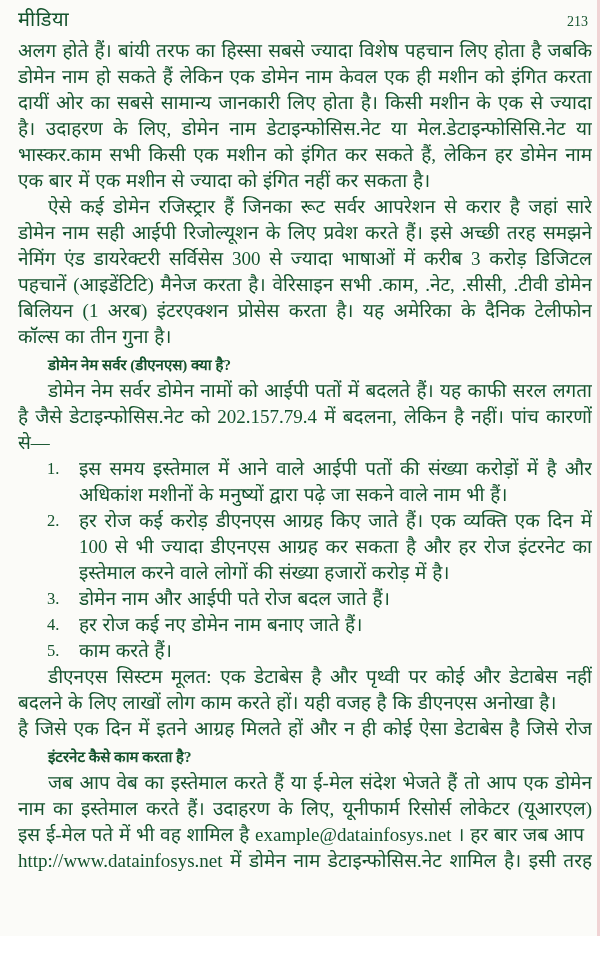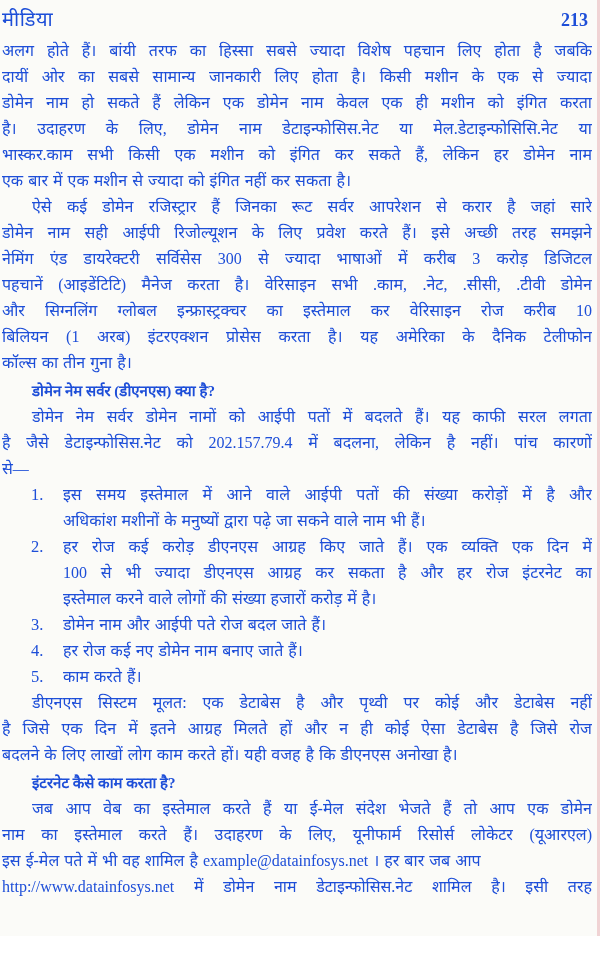--- a/index.html
+++ b/index.html
@@ -2,47 +2,47 @@
 <html lang="hi"><head>
 <meta charset="utf-8">
 <style>
   html, body { margin: 0; padding: 0; }
   .page {
     position: relative;
     width: 600px;
     height: 936px;
     box-sizing: border-box;
     background: #fbfbf8;
-    color: #1d4ed8;
+    color: #14532d;
     font-family: "Liberation Serif", "DejaVu Serif", serif;
-    padding: 6px 8px 0 2px;
+    padding: 6px 8px 0 18px;
     overflow: hidden;
   }
   
   .page::after {
     content: "";
     position: absolute;
     top: 0; right: 0;
     width: 3px; height: 100%;
     background: rgba(214, 120, 130, 0.30);
     pointer-events: none;
   }
   .page-header {
     display: flex;
     justify-content: space-between;
     align-items: baseline;
     height: 26px;
     line-height: 26px;
     margin-bottom: 6px;
   }
   .running-title { font-size: 20px; letter-spacing: 0.5px; }
-  .page-number { font-size: 18px; padding-right: 4px; font-weight: bold; }
+  .page-number { font-size: 14px; padding-right: 4px; }
   .body-text { width: 100%; }
   .line {
-    font-size: 16px;
+    font-size: 19px;
     line-height: 26px;
     height: 26px;
     overflow: hidden;
     text-align: justify;
     text-align-last: justify;
     word-spacing: 1px;
   }
   .line.last { text-align-last: left; }
   .line.indent { padding-left: 30px; }
   .heading {
@@ -66,32 +66,31 @@
 <body>
 
 <div class="page">
   <div class="page-header">
     <span class="running-title">मीडिया</span>
     <span class="page-number">213</span>
   </div>
   <div class="body-text" id="body-text">
       <div class="para">
         <div class="line">अलग होते हैं। बांयी तरफ का हिस्सा सबसे ज्यादा विशेष पहचान लिए होता है जबकि</div>
+        <div class="line">डोमेन नाम हो सकते हैं लेकिन एक डोमेन नाम केवल एक ही मशीन को इंगित करता</div>
         <div class="line">दायीं ओर का सबसे सामान्य जानकारी लिए होता है। किसी मशीन के एक से ज्यादा</div>
-        <div class="line">डोमेन नाम हो सकते हैं लेकिन एक डोमेन नाम केवल एक ही मशीन को इंगित करता</div>
         <div class="line">है। उदाहरण के लिए, डोमेन नाम डेटाइन्फोसिस.नेट या मेल.डेटाइन्फोसिसि.नेट या</div>
         <div class="line">भास्कर.काम सभी किसी एक मशीन को इंगित कर सकते हैं, लेकिन हर डोमेन नाम</div>
         <div class="line last">एक बार में एक मशीन से ज्यादा को इंगित नहीं कर सकता है।</div>
       </div>
       <div class="para">
         <div class="line indent">ऐसे कई डोमेन रजिस्ट्रार हैं जिनका रूट सर्वर आपरेशन से करार है जहां सारे</div>
         <div class="line">डोमेन नाम सही आईपी रिजोल्यूशन के लिए प्रवेश करते हैं। इसे अच्छी तरह समझने</div>
         <div class="line">नेमिंग एंड डायरेक्टरी सर्विसेस 300 से ज्यादा भाषाओं में करीब 3 करोड़ डिजिटल</div>
         <div class="line">पहचानें (आइडेंटिटि) मैनेज करता है। वेरिसाइन सभी .काम, .नेट, .सीसी, .टीवी डोमेन</div>
-        <div class="line">और सिग्नलिंग ग्लोबल इन्फ्रास्ट्रक्चर का इस्तेमाल कर वेरिसाइन रोज करीब 10</div>
         <div class="line">बिलियन (1 अरब) इंटरएक्शन प्रोसेस करता है। यह अमेरिका के दैनिक टेलीफोन</div>
         <div class="line last">कॉल्स का तीन गुना है।</div>
       </div>
       <div class="heading">डोमेन नेम सर्वर (डीएनएस) क्या है?</div>
       <div class="para">
         <div class="line indent">डोमेन नेम सर्वर डोमेन नामों को आईपी पतों में बदलते हैं। यह काफी सरल लगता</div>
         <div class="line">है जैसे डेटाइन्फोसिस.नेट को 202.157.79.4 में बदलना, लेकिन है नहीं। पांच कारणों</div>
         <div class="line last">से—</div>
       </div>
       <div class="list-item">
@@ -112,22 +111,22 @@
       <div class="list-item">
         <span class="num">4.</span>
         <div class="line last">हर रोज कई नए डोमेन नाम बनाए जाते हैं।</div>
       </div>
       <div class="list-item">
         <span class="num">5.</span>
         <div class="line last">काम करते हैं।</div>
       </div>
       <div class="para">
         <div class="line indent">डीएनएस सिस्टम मूलत: एक डेटाबेस है और पृथ्वी पर कोई और डेटाबेस नहीं</div>
+        <div class="line last">बदलने के लिए लाखों लोग काम करते हों। यही वजह है कि डीएनएस अनोखा है।</div>
         <div class="line">है जिसे एक दिन में इतने आग्रह मिलते हों और न ही कोई ऐसा डेटाबेस है जिसे रोज</div>
-        <div class="line last">बदलने के लिए लाखों लोग काम करते हों। यही वजह है कि डीएनएस अनोखा है।</div>
       </div>
       <div class="heading">इंटरनेट कैसे काम करता है?</div>
       <div class="para">
         <div class="line indent">जब आप वेब का इस्तेमाल करते हैं या ई-मेल संदेश भेजते हैं तो आप एक डोमेन</div>
         <div class="line">नाम का इस्तेमाल करते हैं। उदाहरण के लिए, यूनीफार्म रिसोर्स लोकेटर (यूआरएल)</div>
         <div class="line last">इस ई-मेल पते में भी वह शामिल है example@datainfosys.net । हर बार जब आप</div>
         <div class="line">http://www.datainfosys.net में डोमेन नाम डेटाइन्फोसिस.नेट शामिल है। इसी तरह</div>
       </div>
     </div>
 </div>

